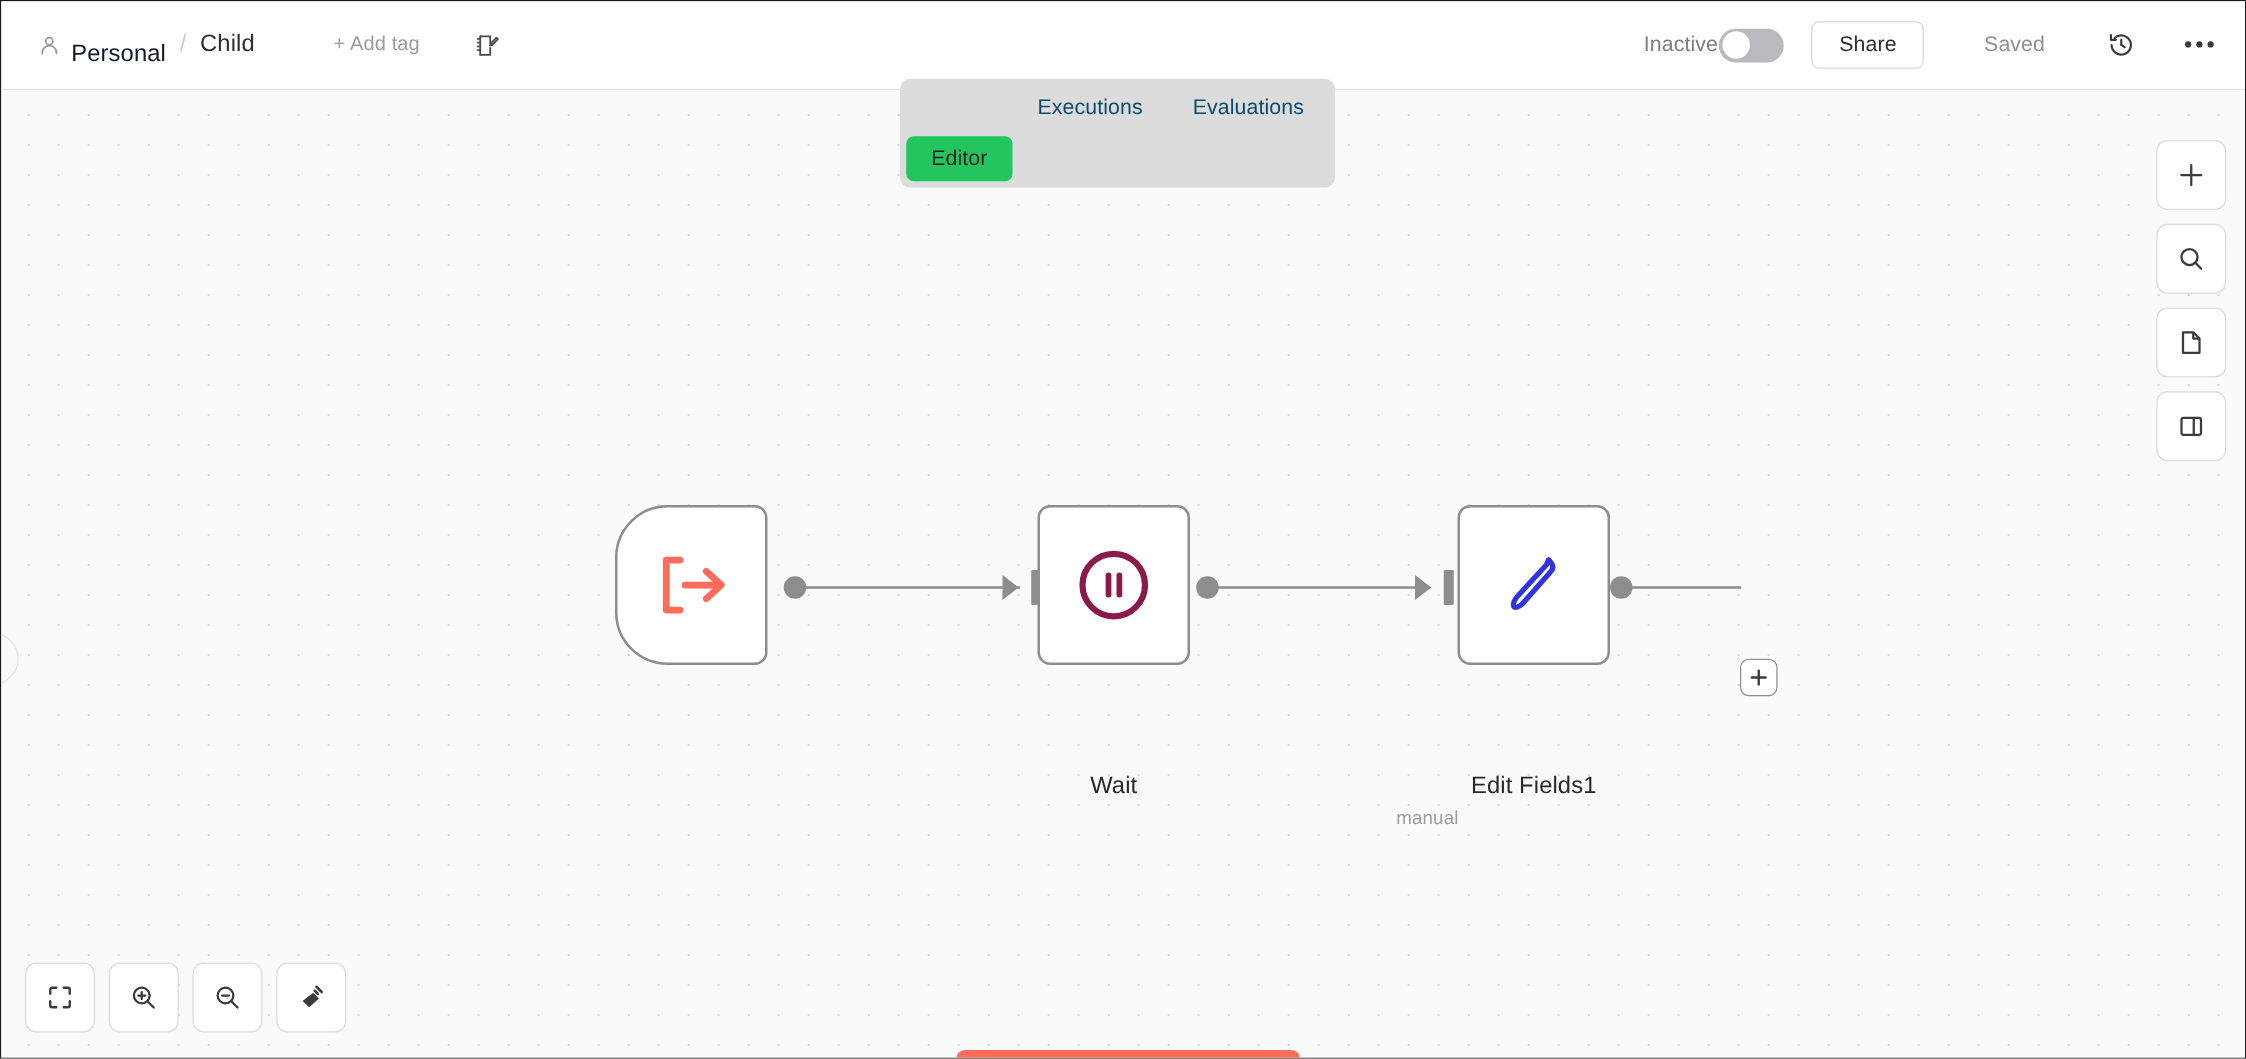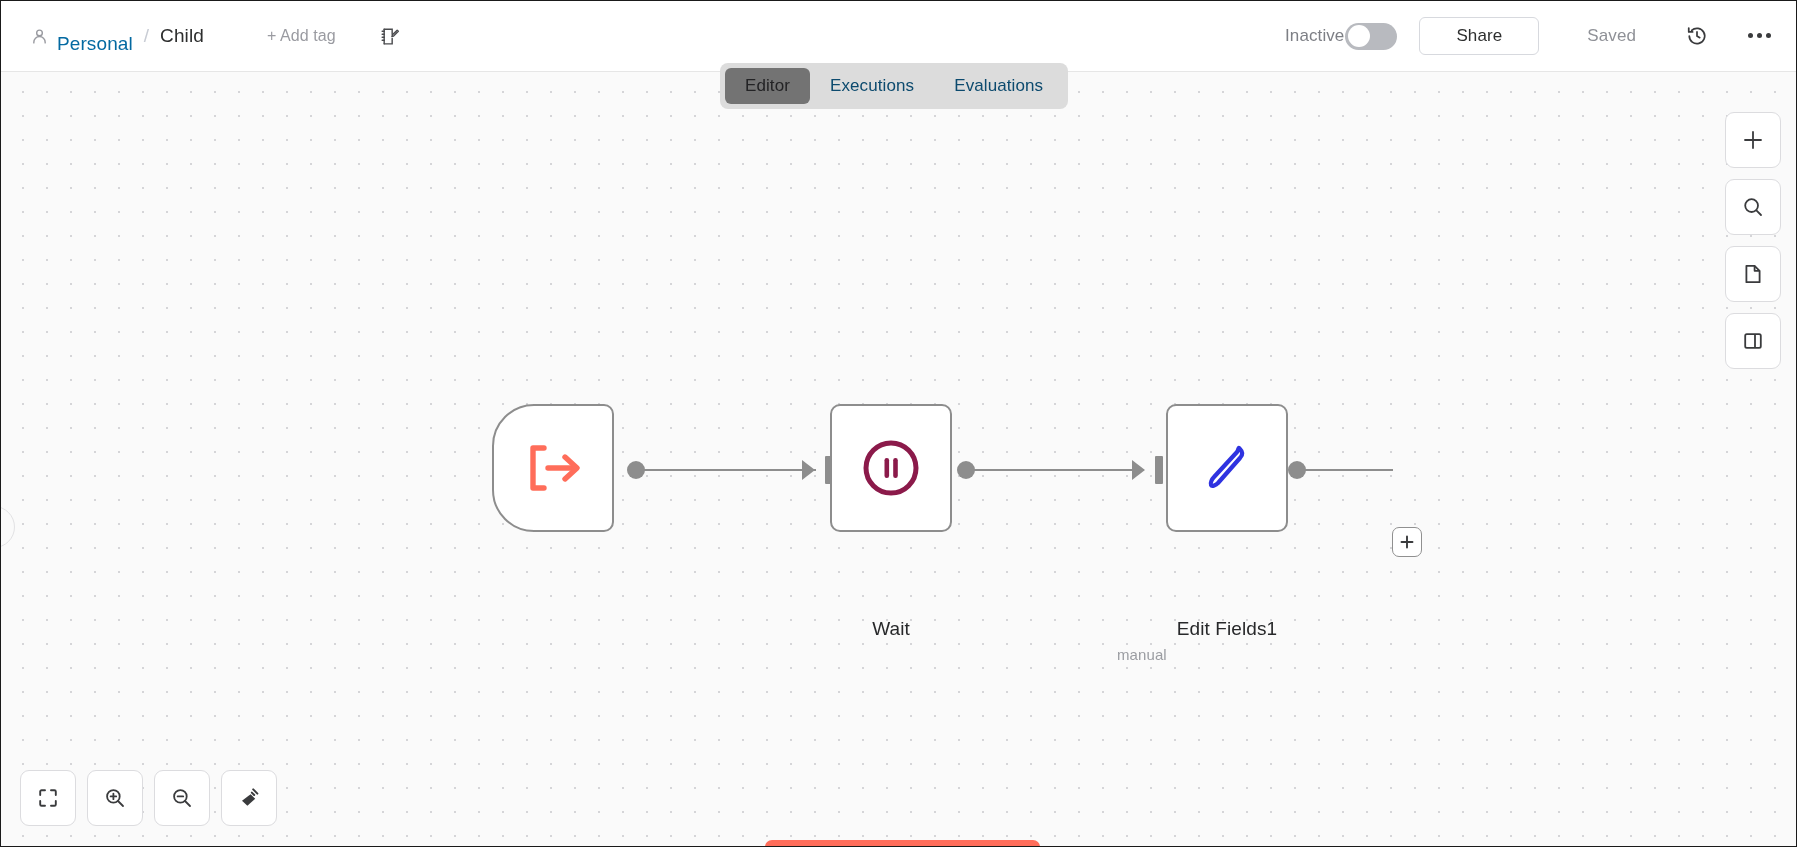--- a/index.html
+++ b/index.html
@@ -21,21 +21,21 @@
   .header {
     position: absolute; top: 0; left: 0;
     width: 1797px; height: 71px;
     background: #ffffff;
     border-bottom: 1px solid #e6e6e6;
     display: flex; align-items: center;
     z-index: 40;
   }
   .breadcrumb { display: flex; align-items: center; padding-left: 30px; }
   .person-icon { width: 17px; height: 17px; margin-right: 9px; display:block; }
-  .bc-personal { font-size: 19px; color: #0369a1; letter-spacing: .1px; margin-top: 15px; }
+  .bc-personal { font-size: 19px; color: #0f172a; letter-spacing: .1px; margin-top: 15px; }
   .bc-sep { font-size: 19px; color: #c8ccd4; margin: 0 11px; }
   .bc-name { font-size: 19px; color: #2d2e2e; font-weight: 400; letter-spacing: .1px; }
   .add-tag {
     font-size: 16px; color: #9a9ba1; margin-left: 63px;
     cursor: pointer; letter-spacing: .1px;
   }
   .note-icon { margin-left: 44px; width: 20px; height: 21px; cursor: pointer; display:block; }
 
   .header-right {
     margin-left: auto; display: flex; align-items: center; padding-right: 26px;
@@ -44,39 +44,39 @@
   .toggle {
     width: 52px; height: 27px; border-radius: 14px;
     background: #b8babf; position: relative; cursor: pointer; margin-right: 22px;
   }
   .toggle .knob {
     position: absolute; top: 2.5px; left: 3px;
     width: 22px; height: 22px; border-radius: 50%; background: #fff;
   }
   .share-btn {
     border: 1px solid #d7d9de; border-radius: 6px;
-    padding: 8px 36px; font-size: 17px; color: #2d2e2e;
+    padding: 8px 21px; font-size: 17px; color: #2d2e2e;
     background: #fff; cursor: pointer; letter-spacing: .1px;
   }
   .saved-label { font-size: 17px; color: #8f9197; margin-left: 48px; letter-spacing: .1px;}
   .history-icon { margin-left: 50px; width: 22px; height: 22px; cursor:pointer; display:block;}
   .dots-icon { margin-left: 40px; width: 24px; height: 6px; cursor:pointer; display:flex; gap:4px; }
   .dots-icon i { width: 5px; height: 5px; border-radius: 50%; background: #3a3b3d; display:block;}
 
   
   .tabs {
     position: absolute; top: 62px; left: 719px;
     display: flex; gap: 0px; background: #dcdcdc;
     border-radius: 8px; padding: 5px; z-index: 50;
   }
   .tab {
     font-size: 17px; color: #0c4a6e; padding: 8px 20px;
     border-radius: 6px; cursor: pointer; letter-spacing: .1px;
   }
-  .tab.active { background: #737373; color: #232325; }
+  .tab.active { background: #22c55e; color: #232325; margin-top: 41px; }
 
   
   .canvas {
     position: absolute; top: 71px; left: 0;
     width: 1797px; height: 776px;
     background-color: #fafafa;
     background-image: radial-gradient(circle, #d5d5d8 1.1px, transparent 1.2px);
     background-size: 24px 24px;
     background-position: 10px 8px;
     overflow: hidden;

